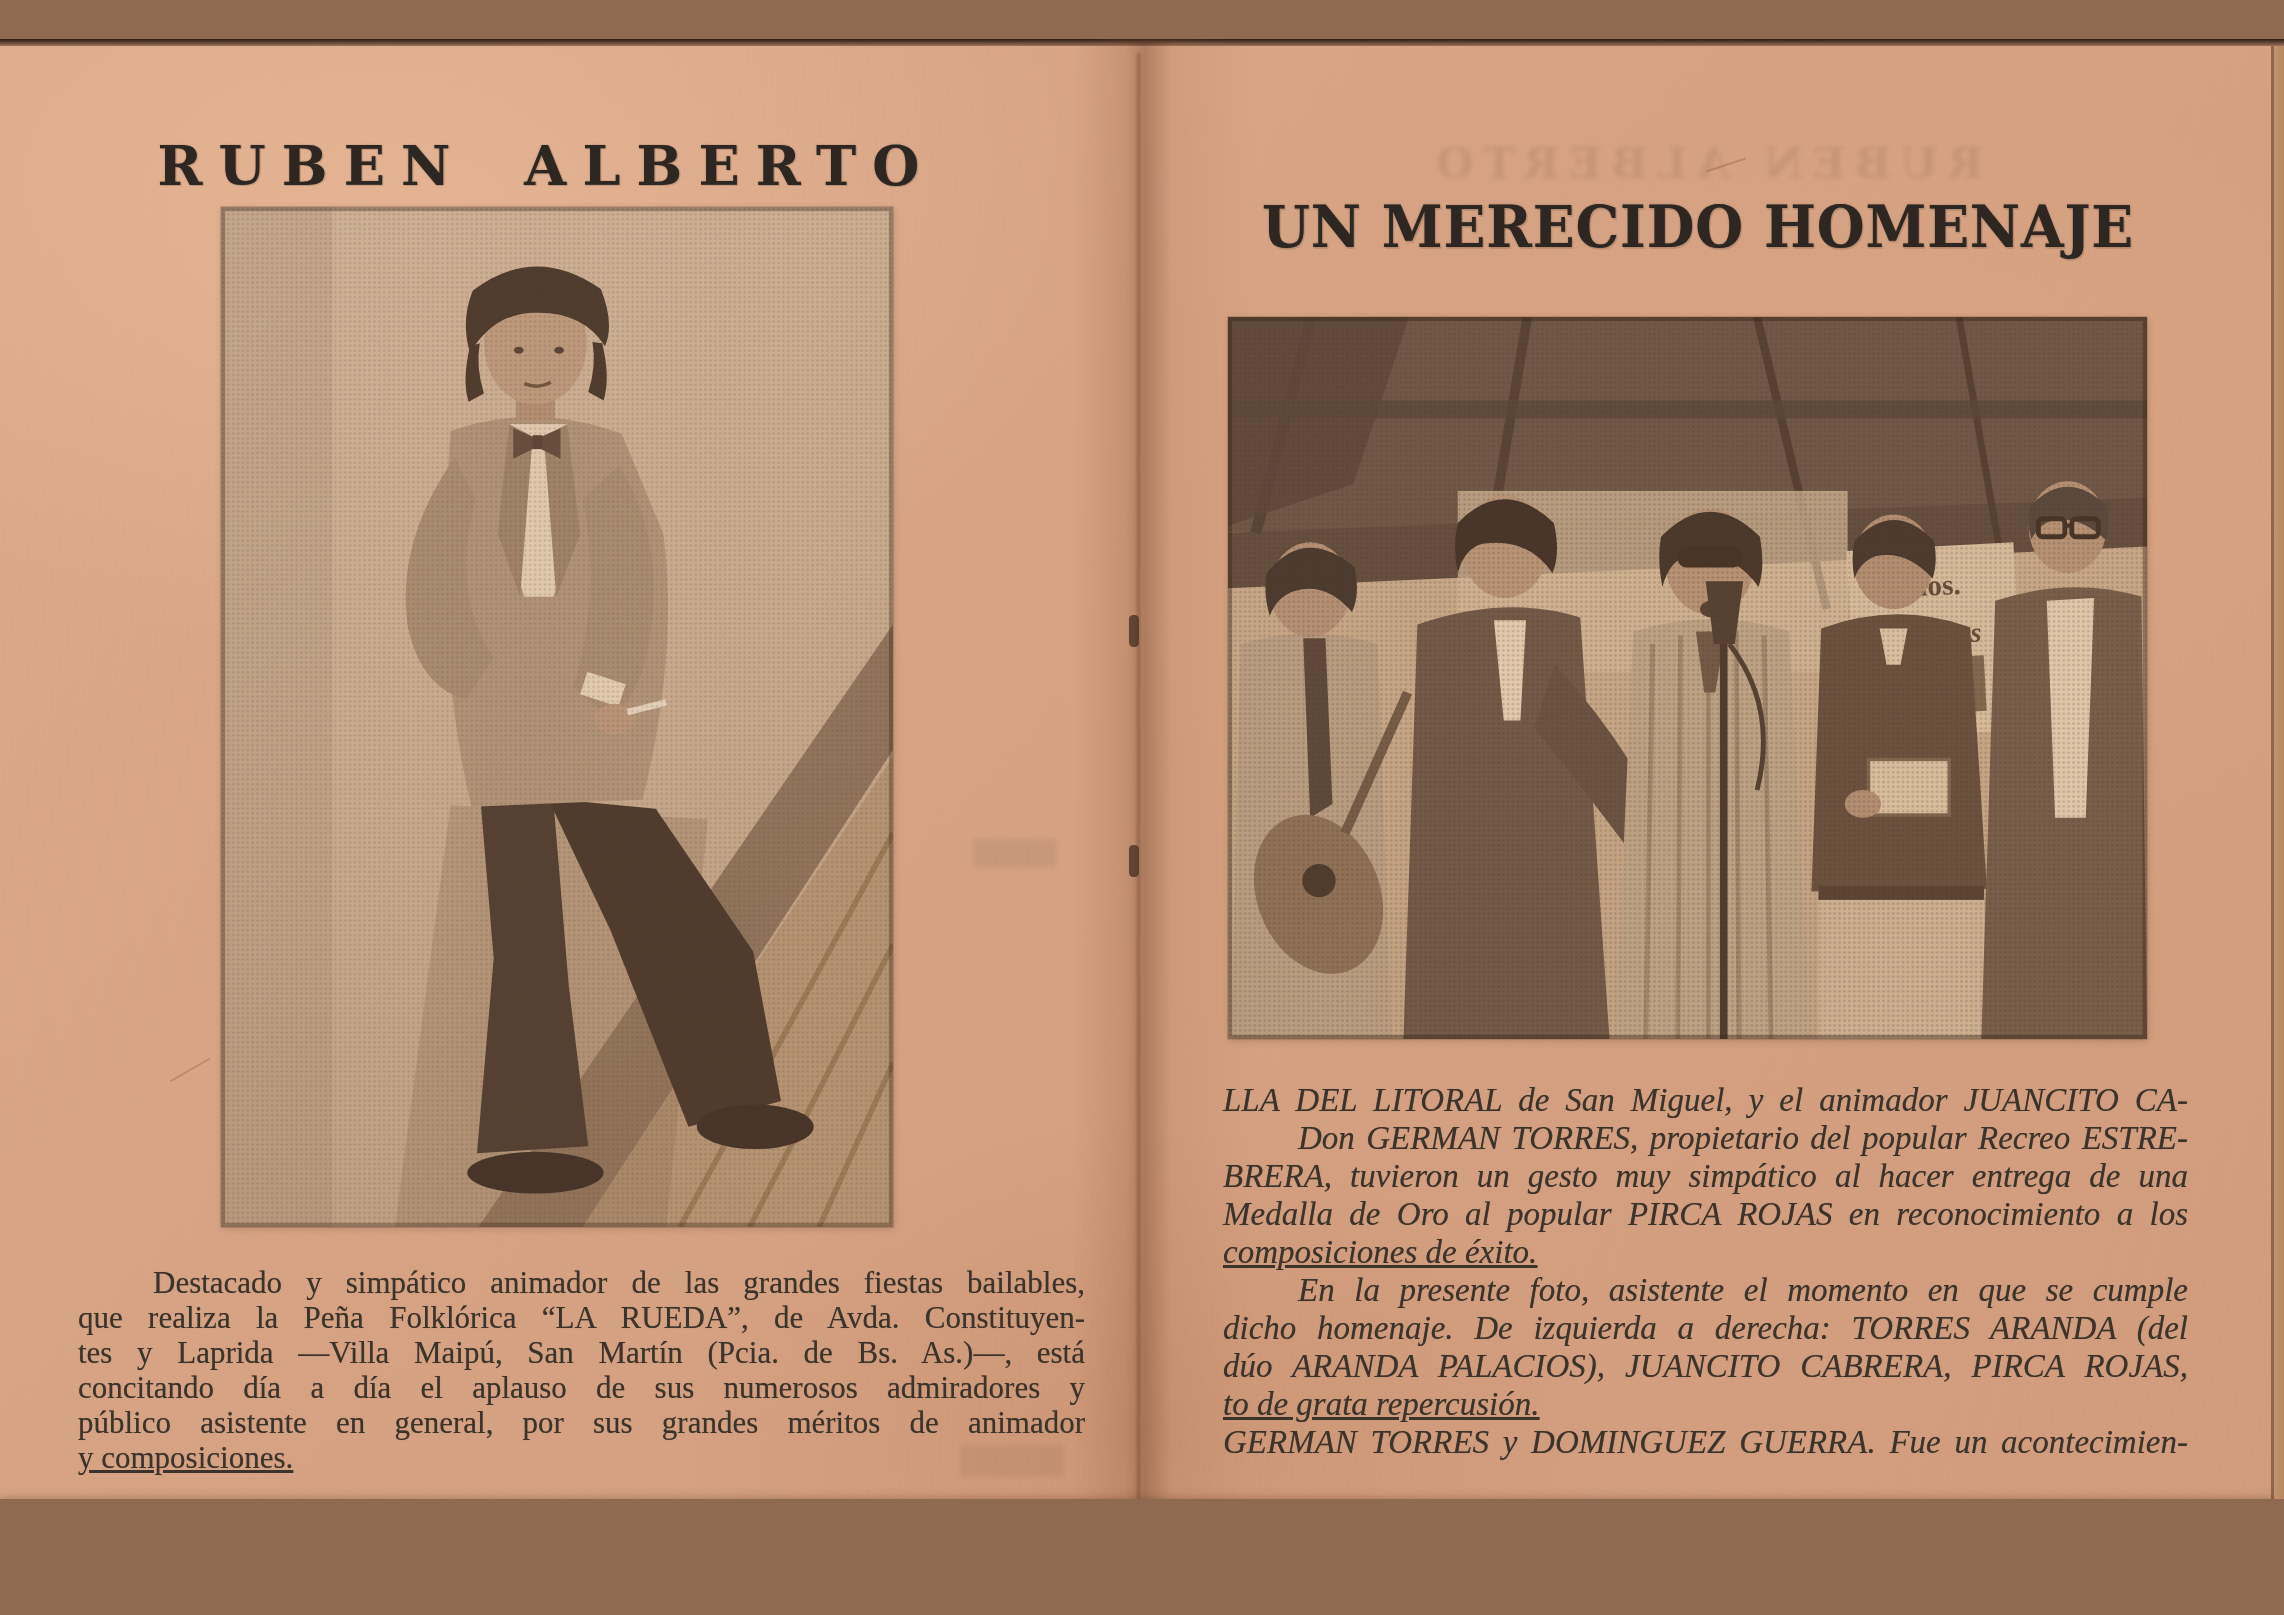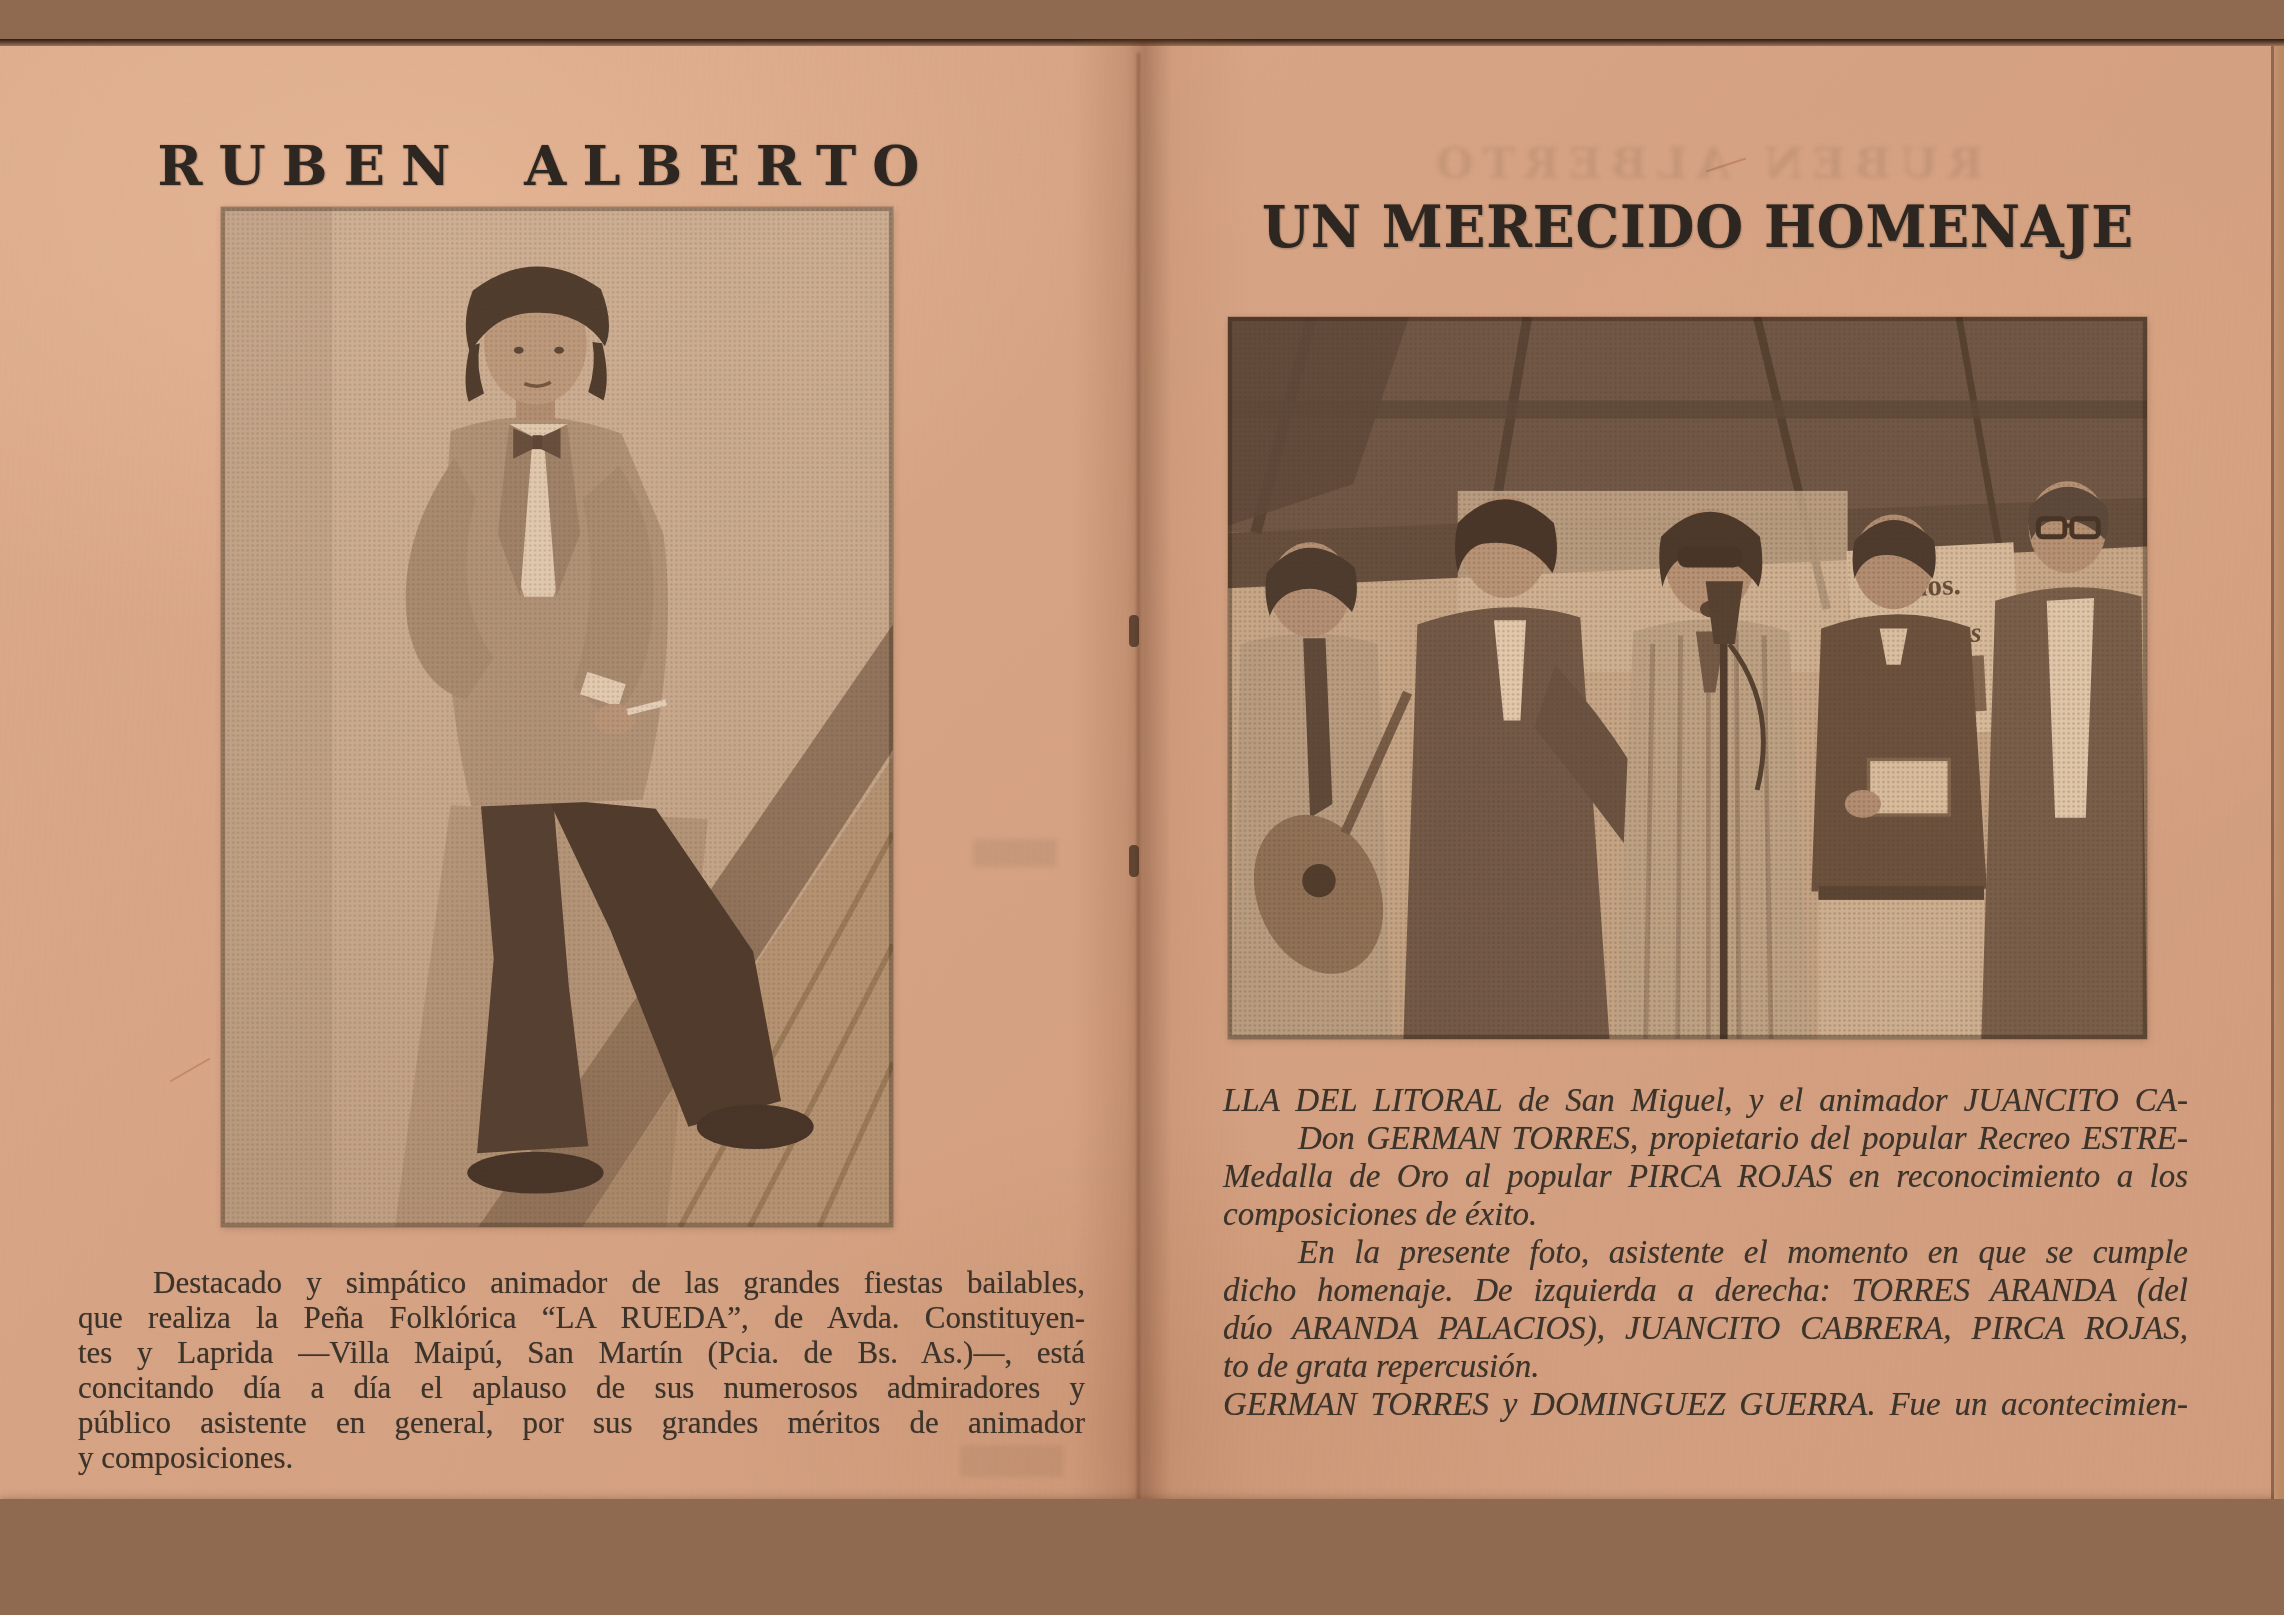--- a/index.html
+++ b/index.html
@@ -57,21 +57,21 @@
   .photo{position:absolute;box-shadow:0 0 0 0.7px rgba(70,45,30,.25), 1.4px 2.1px 7px rgba(80,50,30,.25);}
   .photo svg{display:block;width:100%;height:100%;}
   #left-photo{left:221px;top:168px;width:672px;height:1020px;}
   #right-photo{left:1228px;top:278px;width:919px;height:722px;}
 
   
   .bodytext{position:absolute;color:#3c332a;}
   .bodytext .ln{text-align:justify;text-align-last:justify;
         text-shadow:0 0 0.7px rgba(60,50,40,.55);}
   .bodytext .ln.indent{text-indent:75px;}
-  .bodytext .ln.lastline{text-align-last:left;}
+  .bodytext .ln.lastline{text-align-last:left;text-decoration:underline;}
   #left-text{left:78px;top:1226px;width:1007px;font-size:31px;line-height:35px;}
   #right-text{left:1223px;top:1042px;width:965px;font-size:33px;line-height:38px;font-style:italic;}
 
   
   .smudge{position:absolute;background:rgba(70,55,40,.18);filter:blur(2.8px);border-radius:2.8px;}
 </style>
 </head>
 <body>
 
 <div id="scan">
@@ -250,20 +250,21 @@
 
       <rect width="1320" height="1038" fill="url(#ht2)"></rect>
       <rect width="1320" height="1038" fill="rgba(205,148,110,0.24)"></rect>
       <rect x="3" y="3" width="1314" height="1032" fill="none" stroke="rgba(55,35,20,0.4)" stroke-width="6"></rect>
     </svg>
   </div>
 
   <div id="right-text" class="bodytext">
     <div class="ln">LLA DEL LITORAL de San Miguel, y el animador JUANCITO CA-</div>
     <div class="ln indent">Don GERMAN TORRES, propietario del popular Recreo ESTRE-</div>
+    <div class="ln">BRERA, tuvieron un gesto muy simpático al hacer entrega de una</div>
     <div class="ln">Medalla de Oro al popular PIRCA ROJAS en reconocimiento a los</div>
     <div class="ln lastline">composiciones de éxito.</div>
     <div class="ln indent">En la presente foto, asistente el momento en que se cumple</div>
     <div class="ln">dicho homenaje. De izquierda a derecha: TORRES ARANDA (del</div>
     <div class="ln">dúo ARANDA PALACIOS), JUANCITO CABRERA, PIRCA ROJAS,</div>
     <div class="ln lastline">to de grata repercusión.</div>
     <div class="ln">GERMAN TORRES y DOMINGUEZ GUERRA. Fue un acontecimien-</div>
   </div>
 
   <div id="backdrop"></div>

